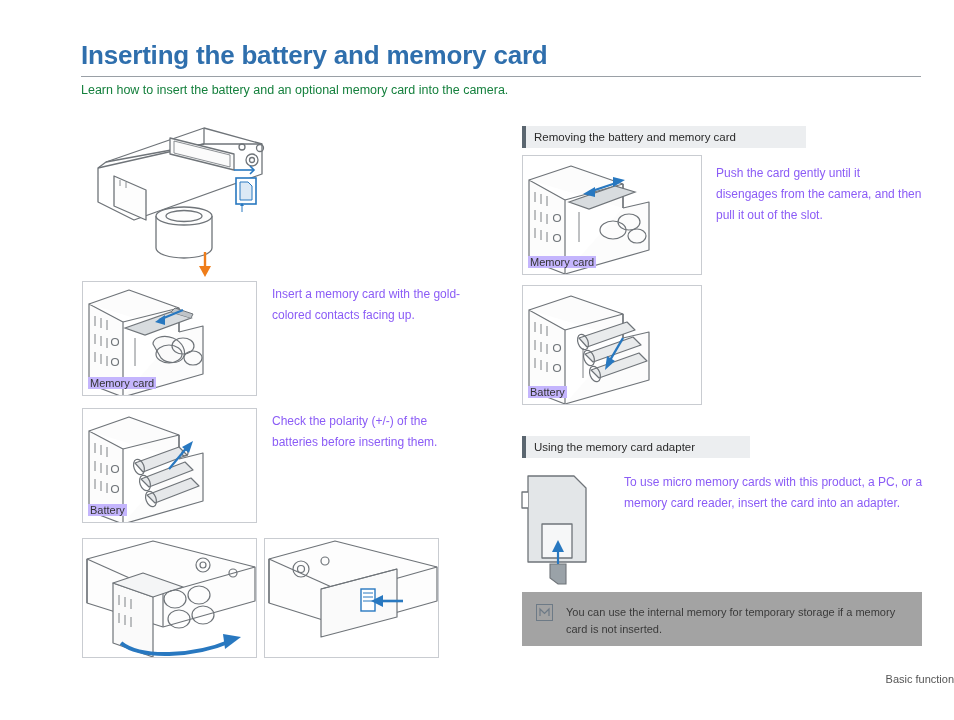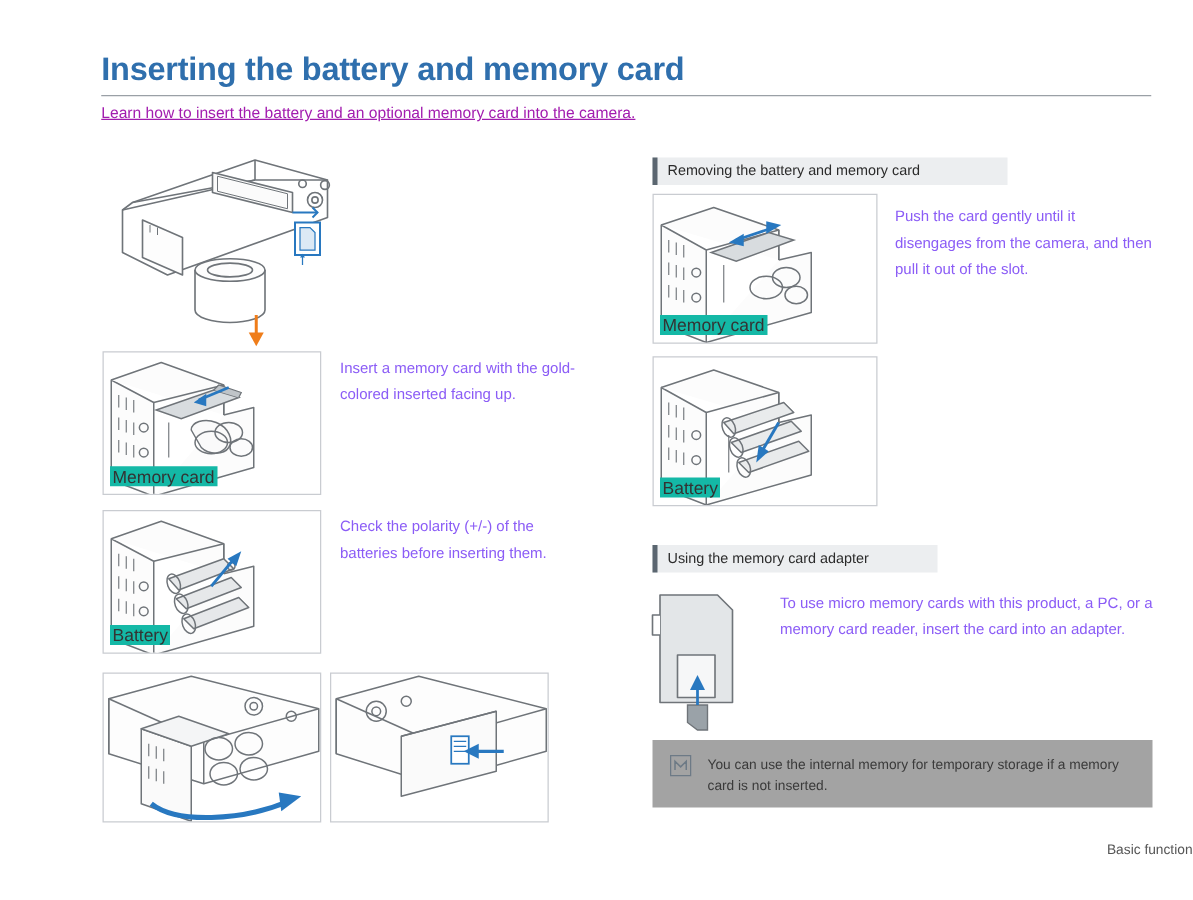--- a/index.html
+++ b/index.html
@@ -38,36 +38,35 @@
     top: 76px;
     width: 840px;
     height: 1px;
     background: #9aa0a6;
   }
   .subtitle {
     position: absolute;
     left: 57px;
     top: 83px;
     font-size: 12.5px;
-    color: #a21caf;
-    text-decoration: underline;
+    color: #15803d;
   }
   
   .figbox {
     position: absolute;
     border: 1px solid #c9ccd1;
     background: #ffffff;
     box-sizing: border-box;
     overflow: hidden;
   }
   .figlabel {
     position: absolute;
-    font-size: 14px;
+    font-size: 11px;
     color: #333;
-    background: #14b8a6;
+    background: #c4b5fd;
     padding: 0 2px;
   }
   
   .para {
     position: absolute;
     font-size: 12px;
     line-height: 21px;
     color: #8b5cf6;
   }
   
@@ -233,21 +232,21 @@
         <circle cx="102" cy="44" r="3"></circle>
       </g>
       <g>
         <path d="M86 60 L106 36" stroke="#2878c0" stroke-width="2.2" fill="none"></path>
         <path d="M110 32 L106 44 L99 38 Z" fill="#2878c0"></path>
       </g>
     </svg>
     <span class="figlabel" style="left:5px;bottom:6px;">Battery</span>
   </div>
 
-  <div class="para" style="left:248px;top:284px;width:200px;">Insert a memory card with the gold-colored inserted facing up.</div>
+  <div class="para" style="left:248px;top:284px;width:200px;">Insert a memory card with the gold-colored contacts facing up.</div>
   <div class="para" style="left:248px;top:411px;width:200px;">Check the polarity (+/-) of the batteries before inserting them.</div>
 
   <div class="figbox" style="left:58px;top:538px;width:175px;height:120px;">
     <svg width="175" height="120" viewBox="0 0 175 120">
       <g fill="none" stroke="#6f7479" stroke-width="1.2" stroke-linejoin="round">
 
         <path d="M4 20 L70 2 L172 28 L172 62 L80 88 L4 64 Z" fill="#fdfdfd"></path>
         <path d="M4 20 L4 64"></path>
         <path d="M80 88 L80 54 L172 28"></path>
         <path d="M4 20 L80 54"></path>

